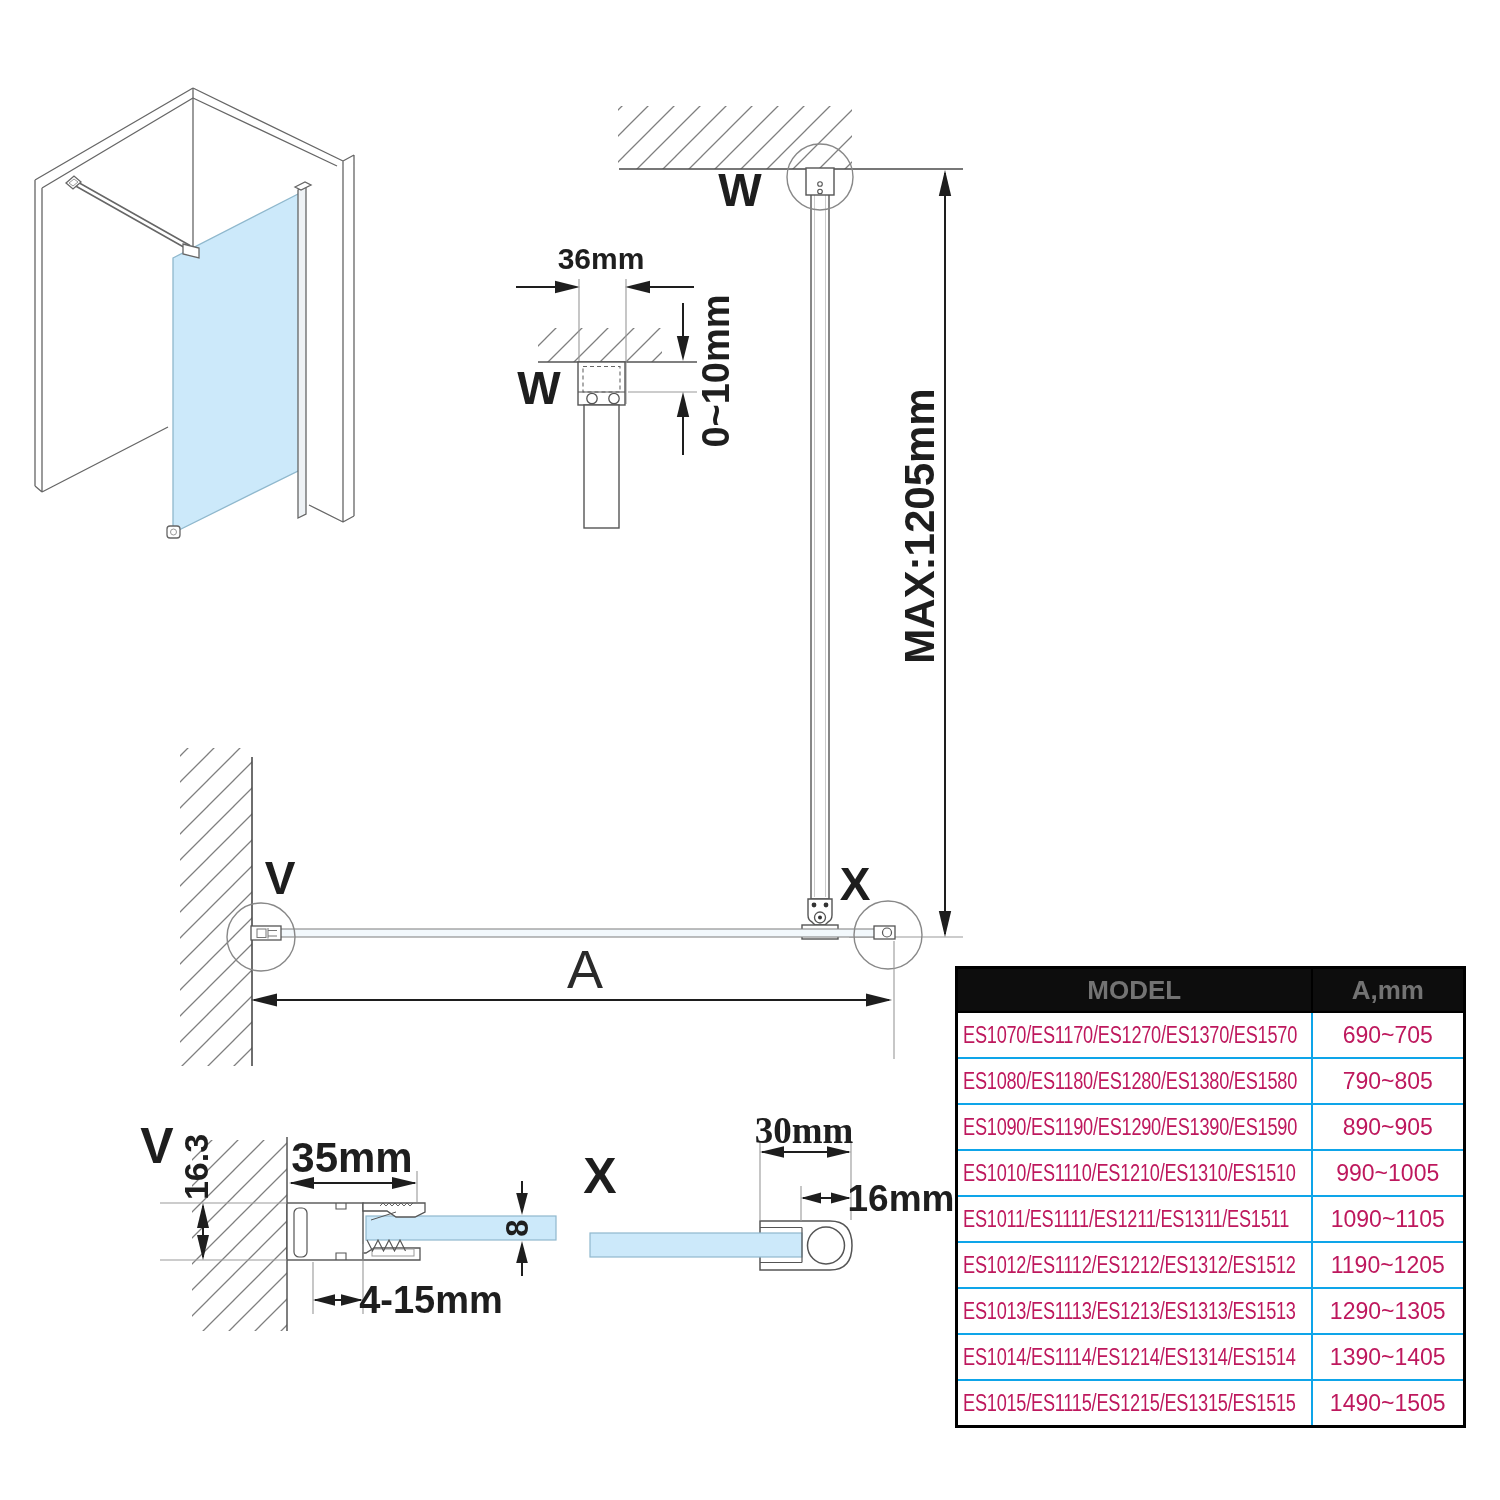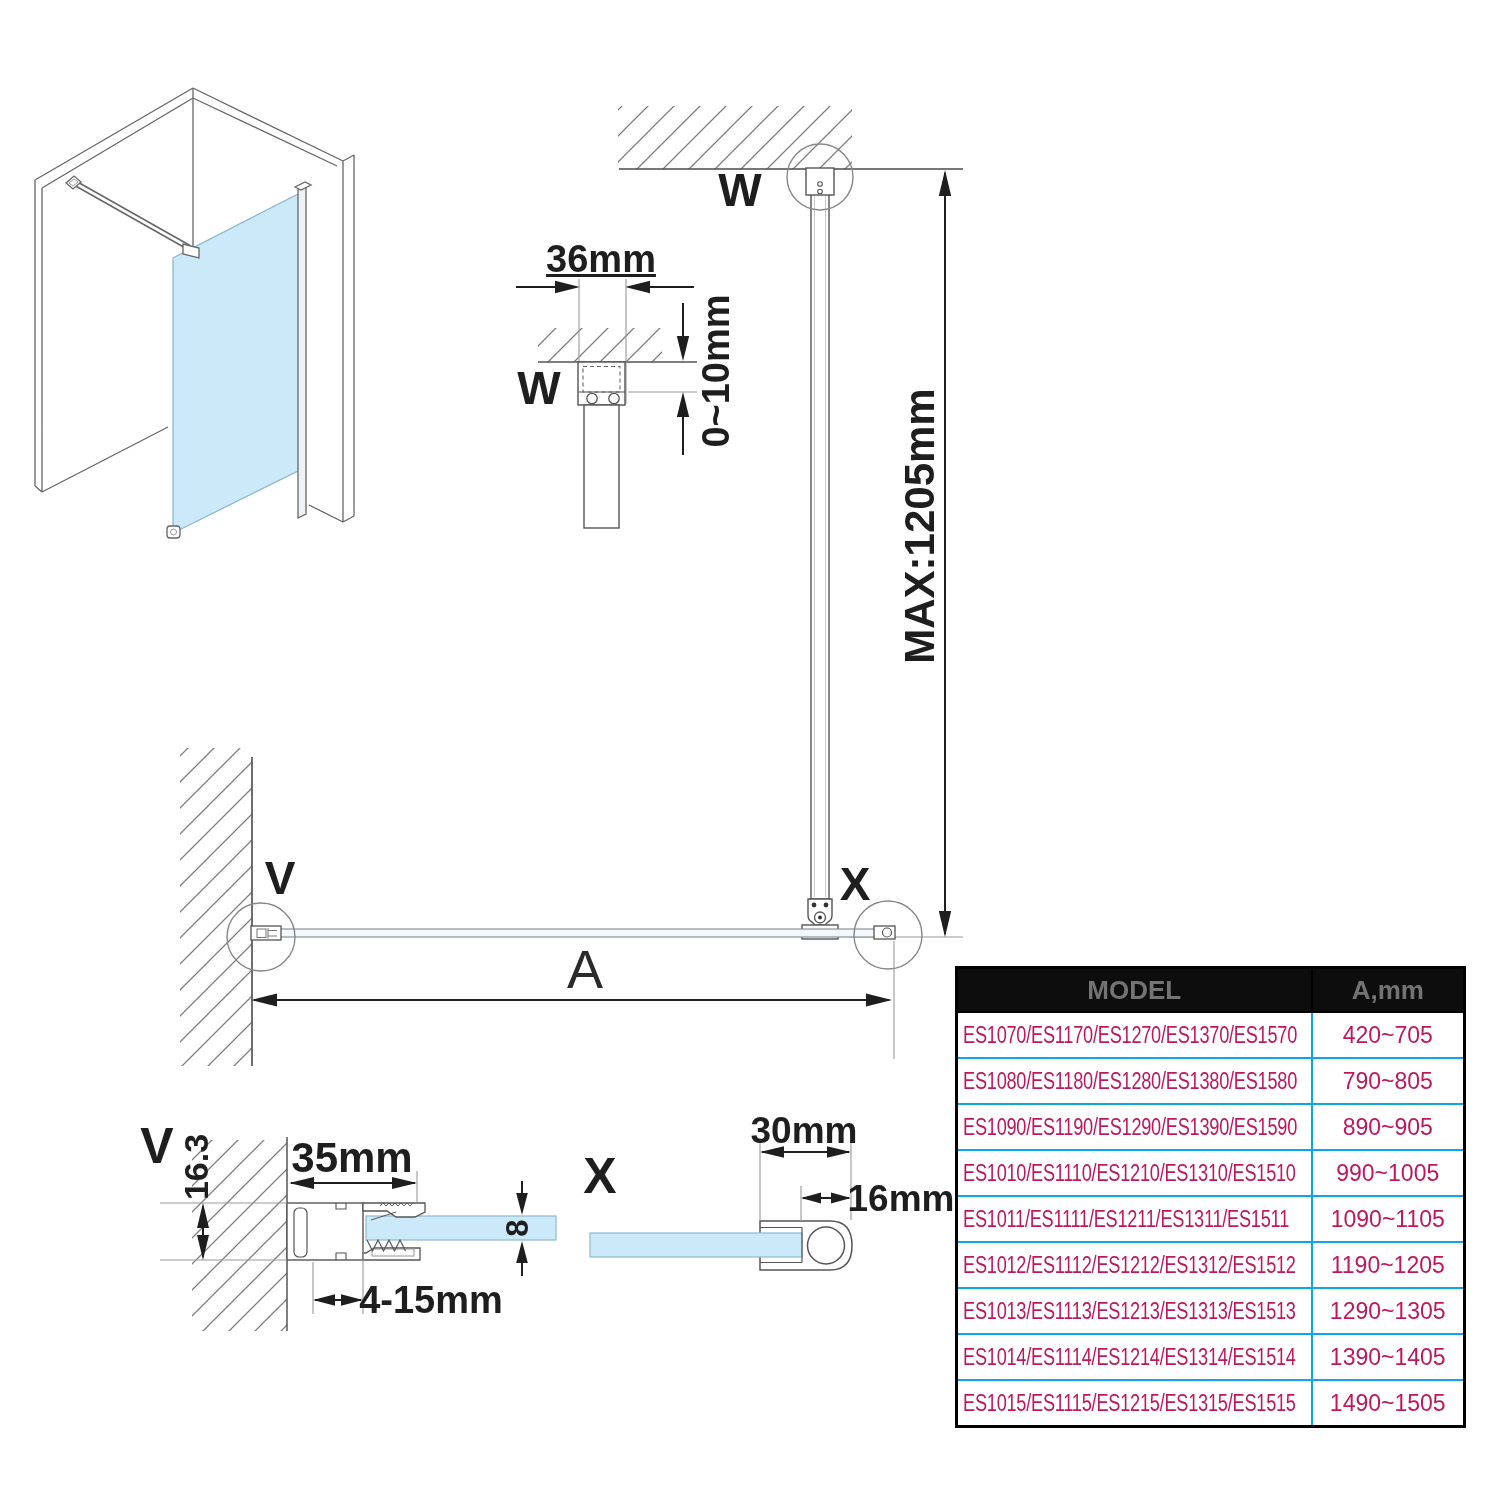--- a/index.html
+++ b/index.html
@@ -188,50 +188,50 @@
 
     <path d="M801,1186 L801,1221" stroke="#999" stroke-width="1.1" fill="none"></path>
     <path d="M803,1198 L849,1198" stroke="#1e1e1e" stroke-width="2" fill="none"></path>
     <polygon fill="#1e1e1e" points="801,1198 821,1192.6 821,1203.4"></polygon>
     <polygon fill="#1e1e1e" points="851,1198 831,1192.6 831,1203.4"></polygon>
   </g>
 </svg>
 
   <div class="lbl" style="left:740px; top:190px; font-size:46px;">W</div>
   <div class="lbl" style="left:539px; top:388px; font-size:46px;">W</div>
-  <div class="lbl" style="left:601px; top:259px; font-size:38px;text-decoration:underline;">36mm</div>
+  <div class="lbl" style="left:601px; top:259px; font-size:30px;">36mm</div>
   <div class="lbl rot" style="left:716px; top:371px; font-size:38px;">0~10mm</div>
   <div class="lbl rot" style="left:920px; top:526px; font-size:42px;">MAX:1205mm</div>
   <div class="lbl" style="left:280px; top:878px; font-size:46px;">V</div>
   <div class="lbl" style="left:855px; top:884px; font-size:46px;">X</div>
   <div class="lbl thin" style="left:585px; top:969px; font-size:54px;">A</div>
   <div class="lbl" style="left:157px; top:1146px; font-size:50px;">V</div>
   <div class="lbl rot" style="left:196px; top:1167px; font-size:34px;">16.3</div>
   <div class="lbl" style="left:344px; top:1158px; font-size:42px;margin-left:8px;">35mm</div>
   <div class="lbl rot" style="left:517px; top:1228px; font-size:31px;">8</div>
   <div class="lbl" style="left:431px; top:1300px; font-size:38px;">4-15mm</div>
   <div class="lbl" style="left:600px; top:1176px; font-size:50px;">X</div>
-  <div class="lbl" style="left:804px; top:1130px; font-size:37px;">30mm</div>
+  <div class="lbl" style="left:804px; top:1130px; font-size:37px;font-family:Liberation Serif, serif;">30mm</div>
   <div class="lbl" style="left:901px; top:1198px; font-size:37px;">16mm</div>
 
   <table class="spec-table">
     <colgroup>
         <col style="width:355px">
         <col style="width:153px">
       </colgroup>
     <thead>
       <tr>
         <th>MODEL</th>
         <th>A,mm</th>
       </tr>
     </thead>
     <tbody>
       <tr>
           <td class="model-cell"><span>ES1070/ES1170/ES1270/ES1370/ES1570</span></td>
-          <td class="value-cell">420~705</td>
+          <td class="value-cell">690~705</td>
         </tr>
       <tr>
           <td class="model-cell"><span>ES1080/ES1180/ES1280/ES1380/ES1580</span></td>
           <td class="value-cell">790~805</td>
         </tr>
       <tr>
           <td class="model-cell"><span>ES1090/ES1190/ES1290/ES1390/ES1590</span></td>
           <td class="value-cell">890~905</td>
         </tr>
       <tr>

